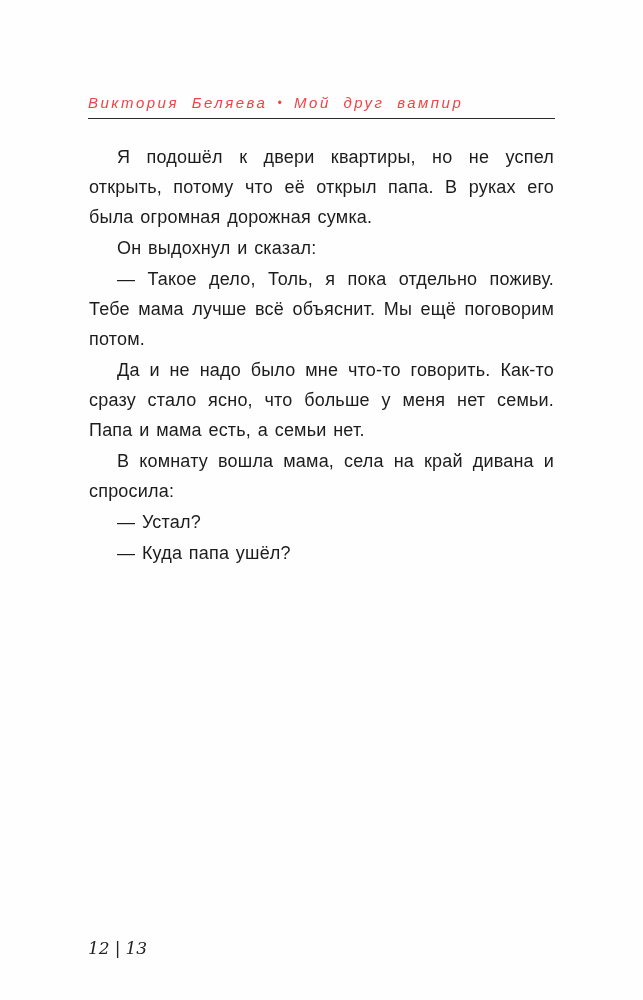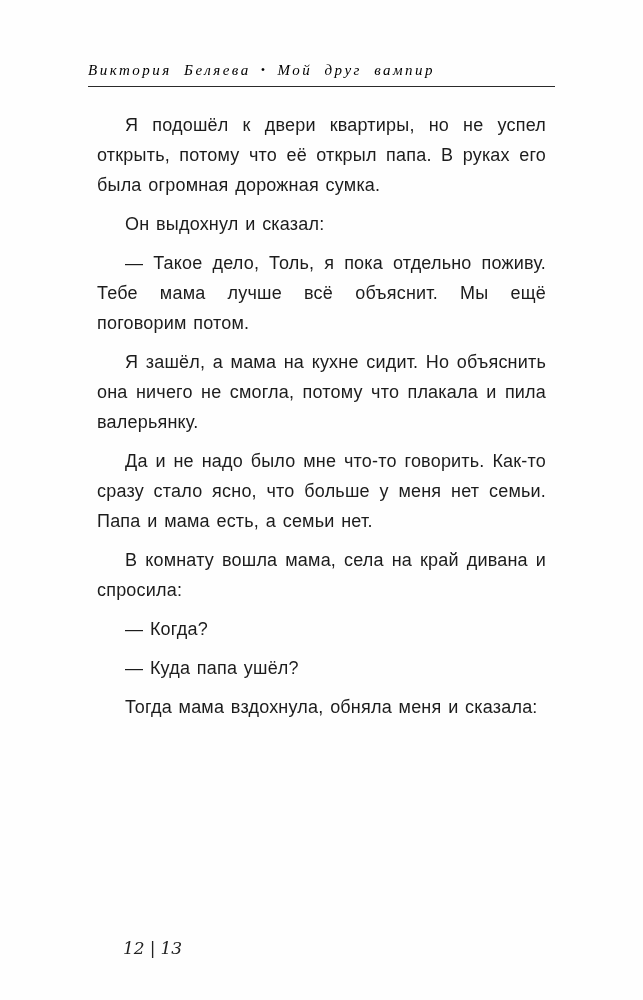--- a/index.html
+++ b/index.html
@@ -12,27 +12,27 @@
     height: 1000px;
     margin: 0 auto;
     background: #fefefe;
     color: #1c1c1c;
     box-sizing: border-box;
     padding: 0 88px;
     position: relative;
     font-family: "Liberation Sans", "DejaVu Sans", sans-serif;
   }
   .running-header {
-    padding-top: 62px;
-    font-family: Liberation Serif, serif;
+    padding-top: 94px;
+    font-family: Liberation Sans, sans-serif;
     font-style: italic;
     font-size: 15px;
     letter-spacing: 2.5px;
     word-spacing: 6px;
-    color: #000000;
+    color: #ef4444;
     white-space: nowrap;
   }
   .running-header .sep {
     margin: 0 10px;
     font-size: 12px;
     vertical-align: 1px;
   }
   .header-rule {
     border: none;
     border-top: 1.6px solid #2a2a2a;
@@ -40,57 +40,54 @@
   }
   .body-text {
     margin-top: 23px;
     font-size: 18px;
     line-height: 30px;
     text-align: justify;
     letter-spacing: 0.2px;
     word-spacing: 1.5px;
   }
   .para {
-    margin: 9px;
+    margin: 1px;
     text-indent: 28px;
   }
   .page-footer {
     position: absolute;
     left: 88px;
     bottom: 42px;
     font-family: "DejaVu Serif", serif;
     font-style: italic;
     font-size: 17px;
     color: #222222;
-    margin-left: 35px;
   }
   .page-footer .divider {
     margin: 0 5px;
   }
 </style>
 </head>
 <body>
 
 <div class="page">
 
   <header class="running-header">
     <span>Виктория Беляева</span><span class="sep">•</span><span>Мой друг вампир</span>
   </header>
 
   <hr class="header-rule">
 
   <main class="body-text" id="paragraphs">
       <p class="para">Я подошёл к двери квартиры, но не успел открыть, потому что её открыл папа. В руках его была огромная дорожная сумка.</p>
       <p class="para">Он выдохнул и сказал:</p>
       <p class="para">— Такое дело, Толь, я пока отдельно поживу. Тебе мама лучше всё объяснит. Мы ещё поговорим потом.</p>
-      <p class="para">Я зашёл, а мама на кухне сидит. Но объяснить она ничего не смогла, потому что плакала и пила валерьянку.</p>
       <p class="para">Да и не надо было мне что-то говорить. Как-то сразу стало ясно, что больше у меня нет семьи. Папа и мама есть, а семьи нет.</p>
       <p class="para">В комнату вошла мама, села на край дивана и спросила:</p>
-      <p class="para">— Когда?</p>
+      <p class="para">— Устал?</p>
       <p class="para">— Куда папа ушёл?</p>
-      <p class="para">Тогда мама вздохнула, обняла меня и сказала:</p>
     </main>
 
   <footer class="page-footer">
     <span>12</span><span class="divider">|</span><span>13</span>
   </footer>
 
 </div>
 
 </body></html>

